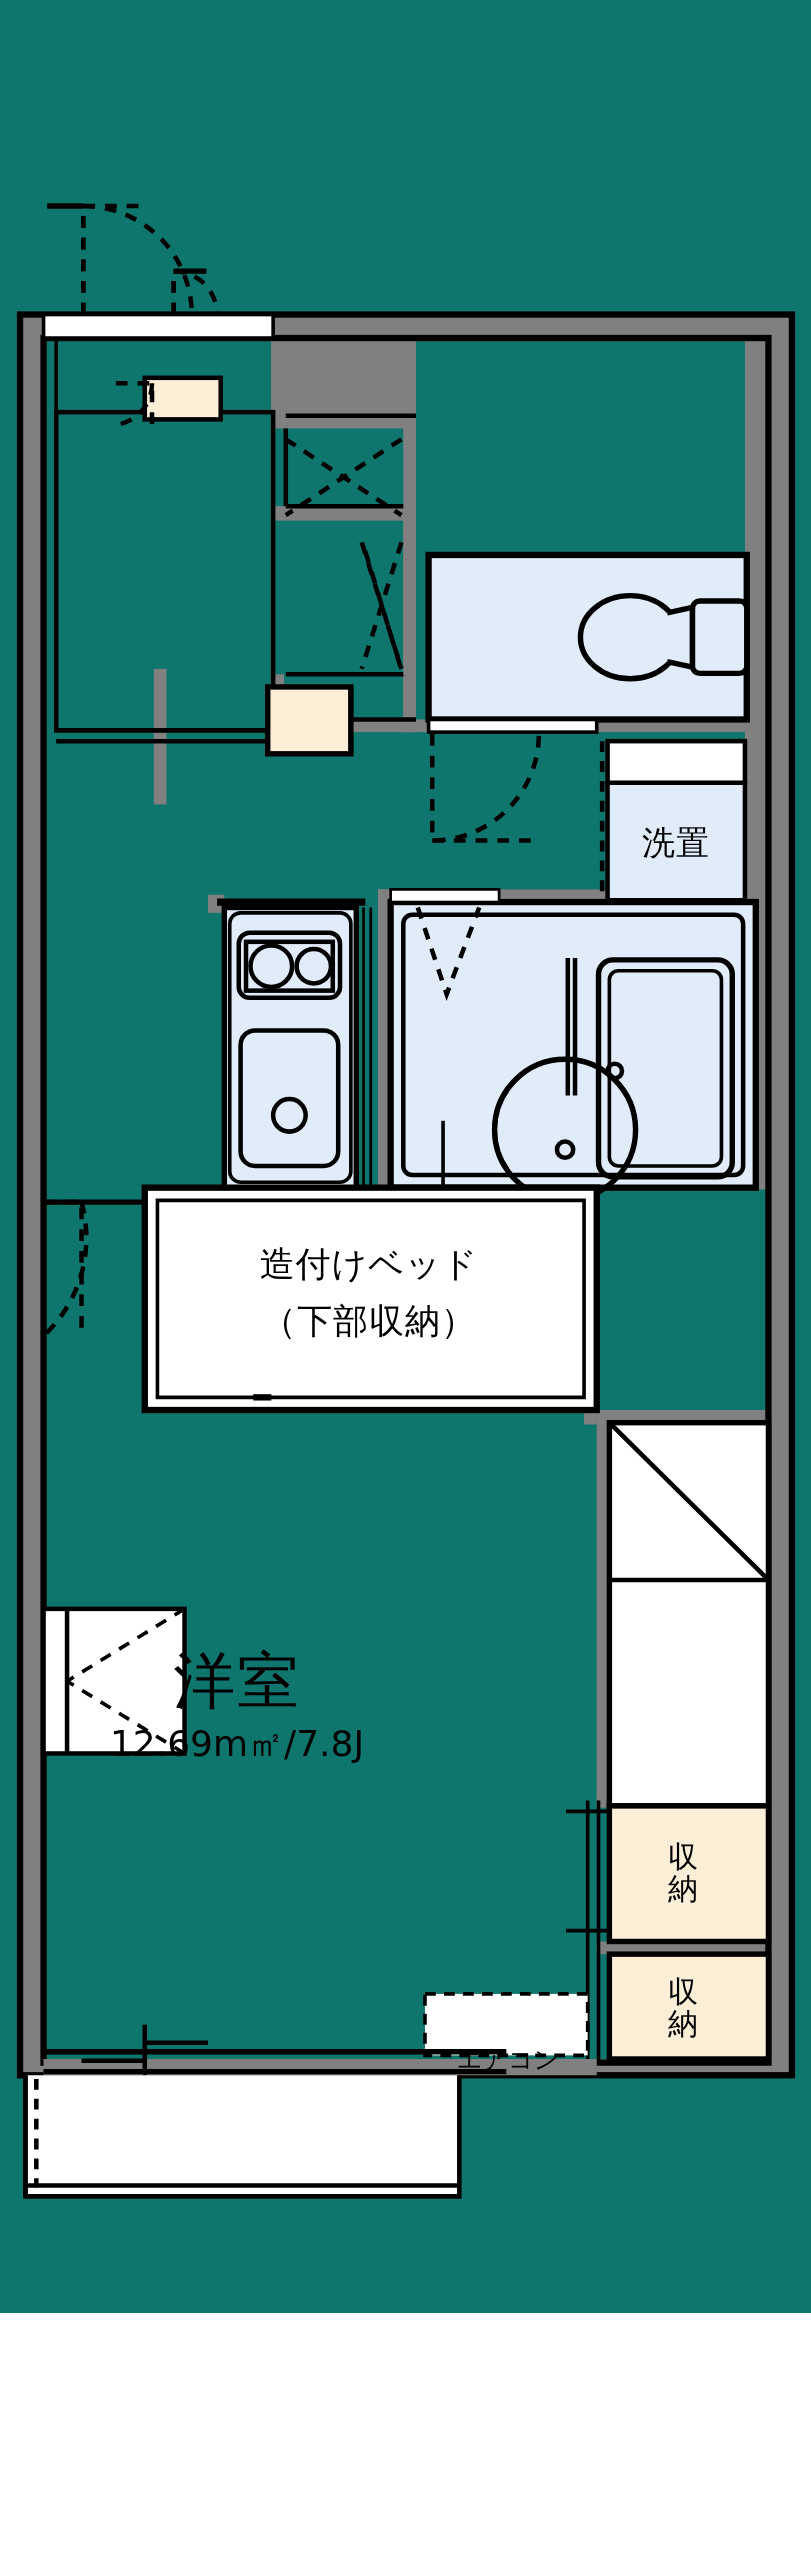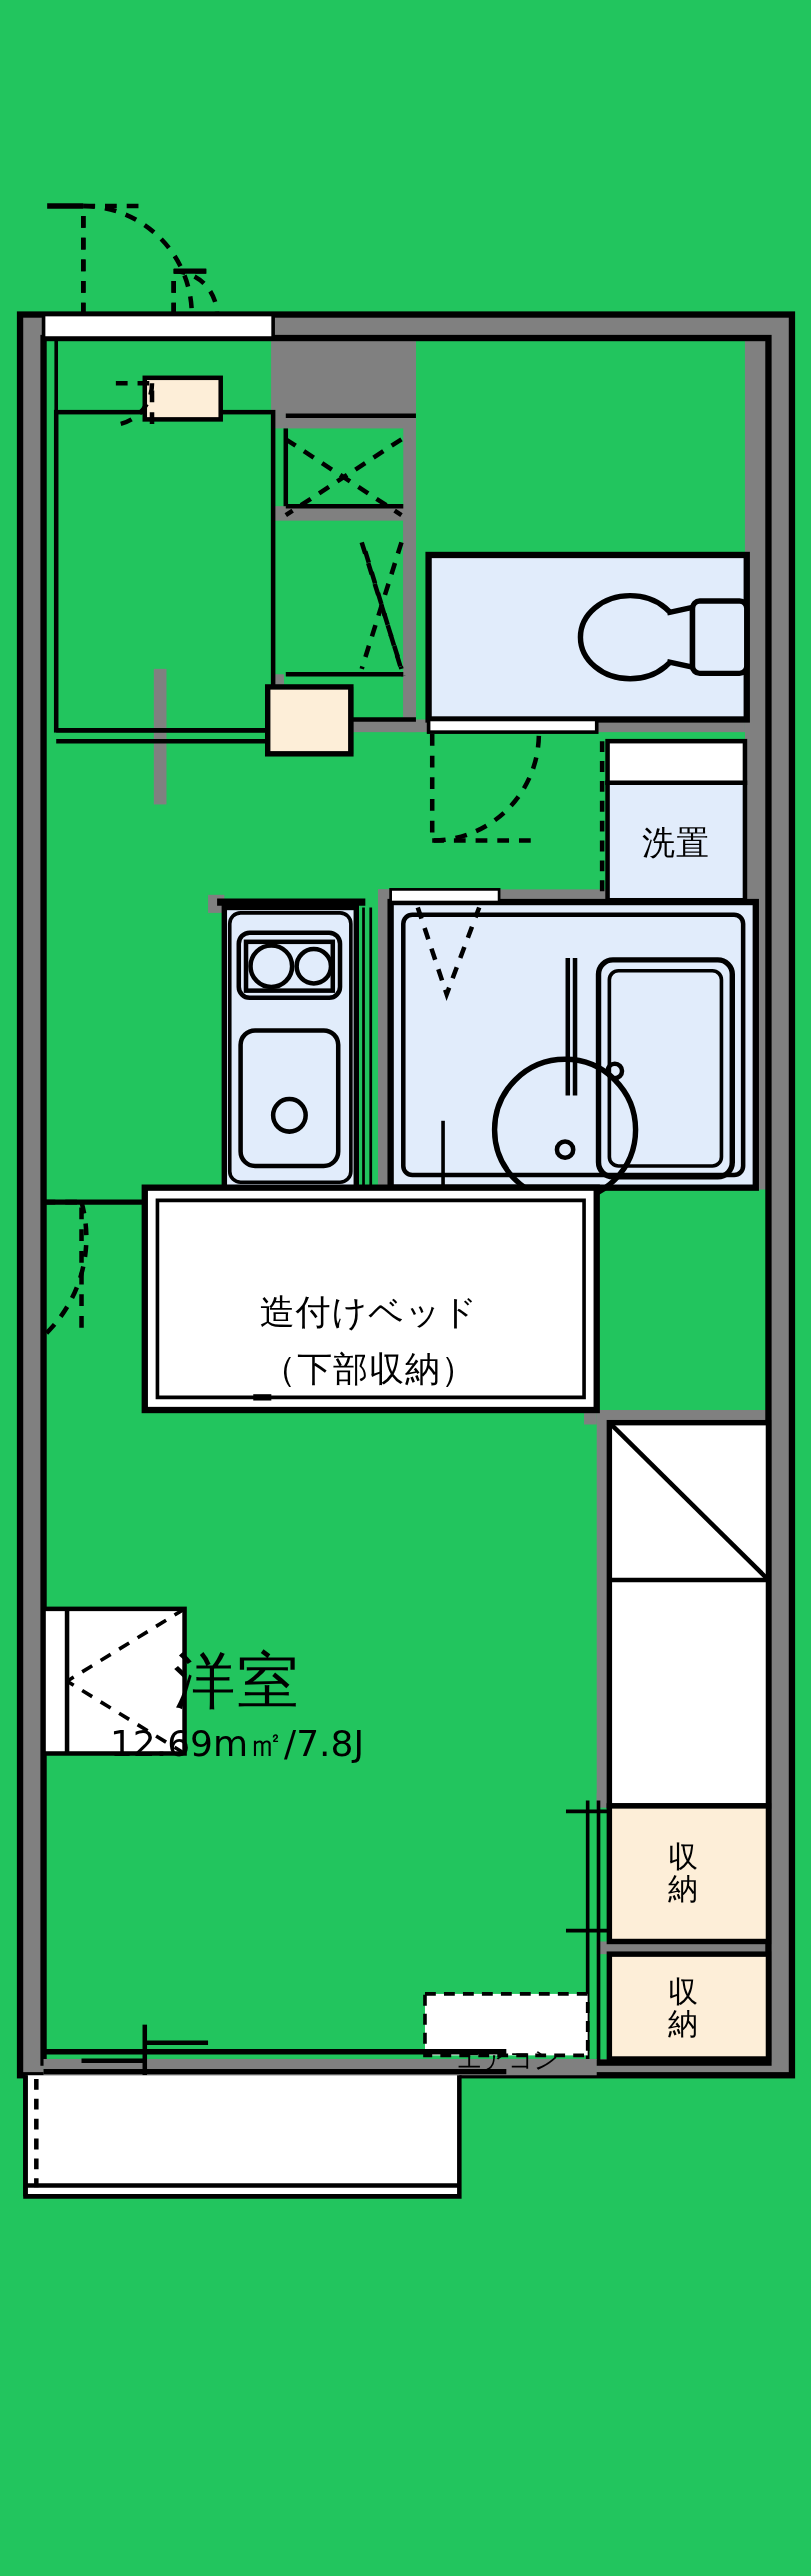--- a/index.html
+++ b/index.html
@@ -1,34 +1,34 @@
 <!DOCTYPE html>
 <html style="font-size:14.5px"><head>
 <meta charset="utf-8">
 <title>Floor Plan</title>
 <style>
   html,body{margin:0;padding:0;background:#ffffff;}
   body{font-family:"DejaVu Sans","Liberation Sans",sans-serif;}
   #plan-root{
     position:relative;
-    width:812px;height:2576px;
-    background:#22c55e;
+    width:812px;height:2313px;
+    background:#0f766e;
     overflow:hidden;
   }
   #plan-svg{position:absolute;left:0;top:0;width:812px;height:2576px;}
   .lbl{
     position:absolute;
     color:#000;
     white-space:pre;
     line-height:1.0;
     font-family:"DejaVu Sans","Liberation Sans",sans-serif;
   }
   .lbl-center{transform:translate(-50%,-50%);text-align:center;}
   .t-washer{font-size:33px;letter-spacing:0.9px;}
-  .t-bed{font-size:35px;letter-spacing:0.9px;margin-top:48px;}
+  .t-bed{font-size:35px;letter-spacing:0.9px;}
   .t-room{font-size:62px;letter-spacing:1.8px;}
   .t-area{font-size:36px;letter-spacing:0px;}
   .t-storage{font-size:30px;line-height:1.08;letter-spacing:0px;}
   .t-ac{font-size:25px;letter-spacing:0px;margin-top:33px;}
 </style>
 </head>
 <body>
 
 <div id="plan-root">
 

